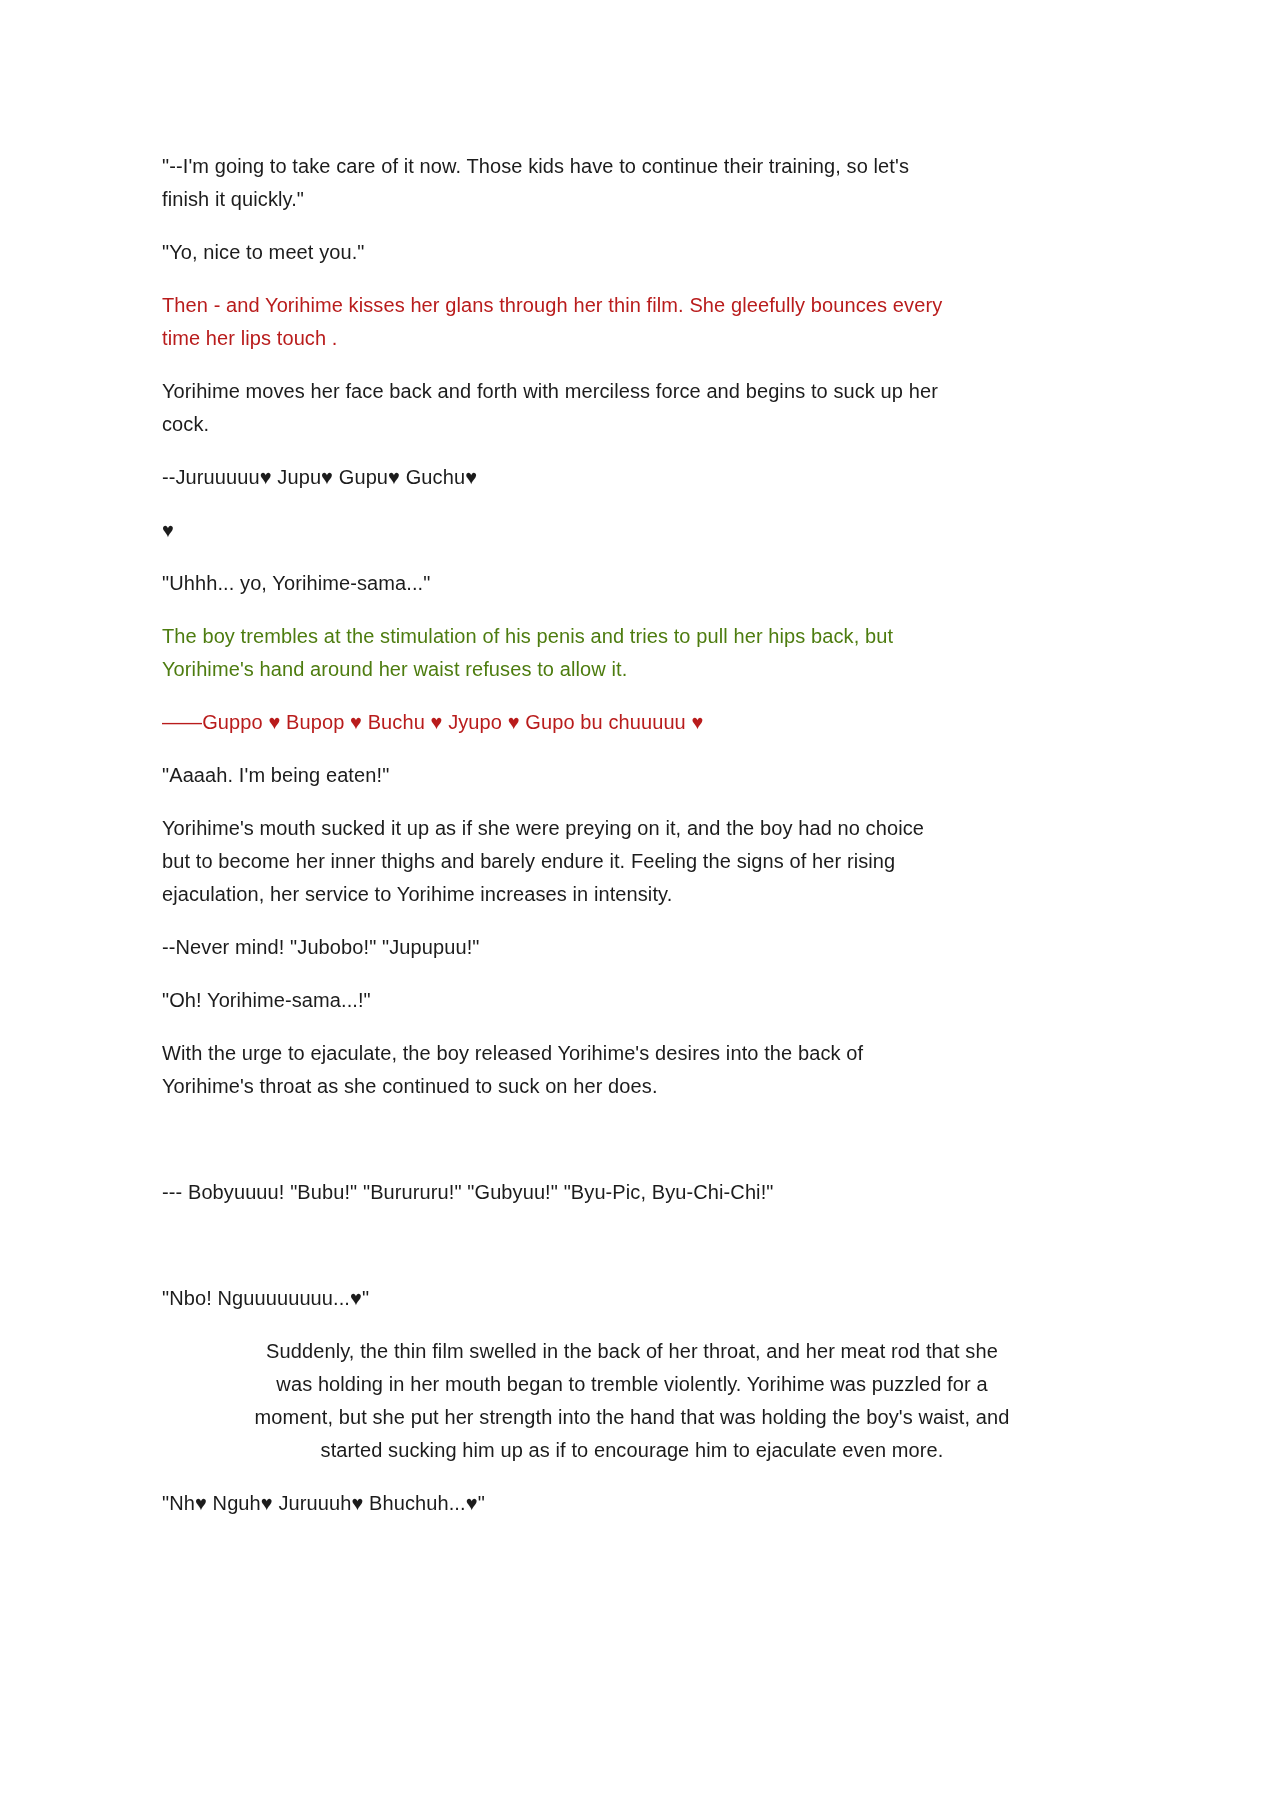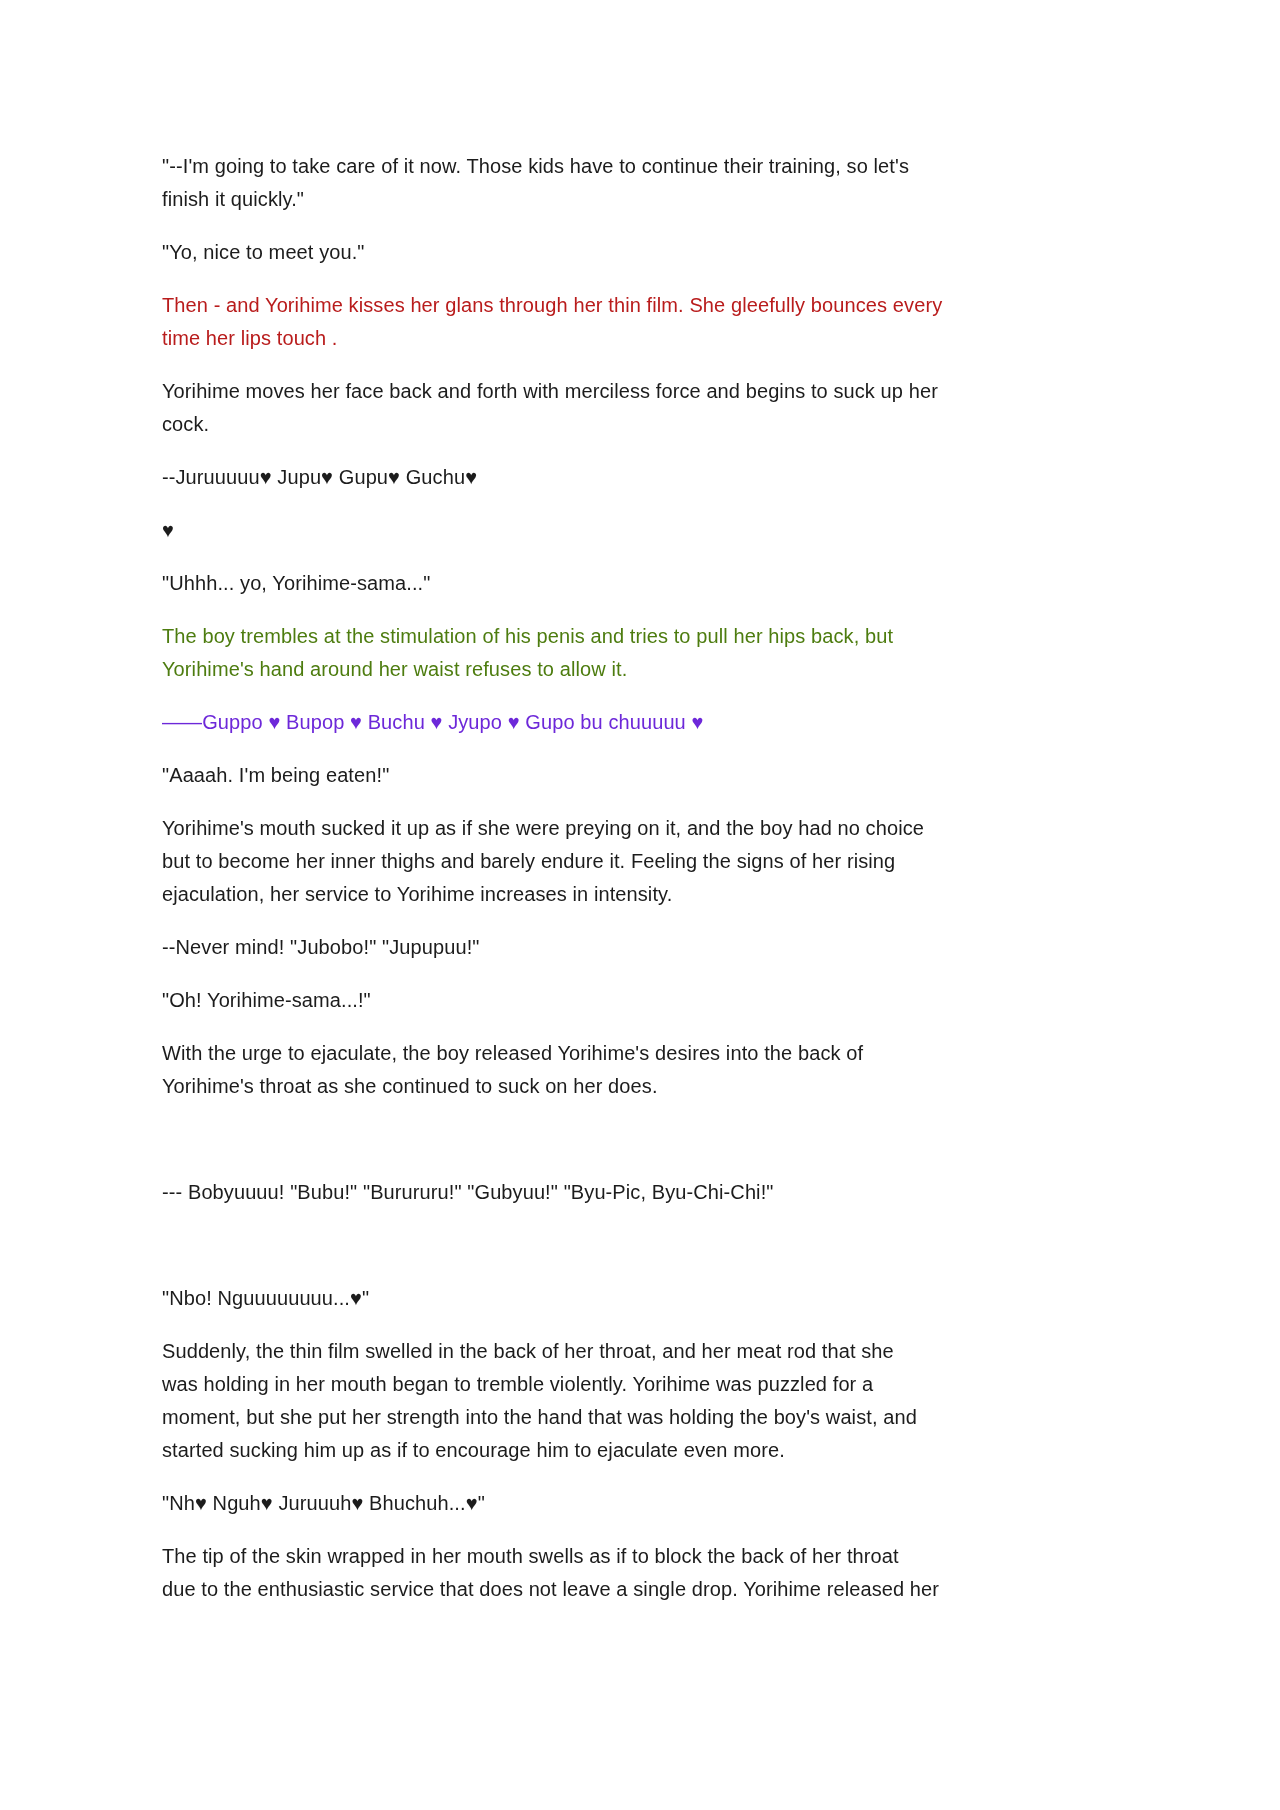--- a/index.html
+++ b/index.html
@@ -44,34 +44,32 @@
       <p class="paragraph" style="color: rgb(28, 28, 28);">"Yo, nice to meet you."</p>
       <p class="paragraph" style="color: #b91c1c;">Then - and Yorihime kisses her glans through her thin film. She gleefully bounces every
 time her lips touch .</p>
       <p class="paragraph" style="color: rgb(28, 28, 28);">Yorihime moves her face back and forth with merciless force and begins to suck up her
 cock.</p>
       <p class="paragraph" style="color: rgb(28, 28, 28);">--Juruuuuu♥ Jupu♥ Gupu♥ Guchu♥</p>
       <p class="paragraph" style="color: rgb(28, 28, 28);">♥</p>
       <p class="paragraph" style="color: rgb(28, 28, 28);">"Uhhh... yo, Yorihime-sama..."</p>
       <p class="paragraph" style="color: #4d7c0f;">The boy trembles at the stimulation of his penis and tries to pull her hips back, but
 Yorihime's hand around her waist refuses to allow it.</p>
-      <p class="paragraph" style="color: #6d28d9; margin-top: 11px;">——Guppo ♥ Bupop ♥ Buchu ♥ Jyupo ♥ Gupo bu chuuuuu ♥</p>
+      <p class="paragraph" style="color: #b91c1c; margin-top: 11px;">——Guppo ♥ Bupop ♥ Buchu ♥ Jyupo ♥ Gupo bu chuuuuu ♥</p>
       <p class="paragraph" style="color: rgb(28, 28, 28);">"Aaaah. I'm being eaten!"</p>
       <p class="paragraph" style="color: rgb(28, 28, 28);">Yorihime's mouth sucked it up as if she were preying on it, and the boy had no choice
 but to become her inner thighs and barely endure it. Feeling the signs of her rising
 ejaculation, her service to Yorihime increases in intensity.</p>
       <p class="paragraph" style="color: rgb(28, 28, 28);">--Never mind! "Jubobo!" "Jupupuu!"</p>
       <p class="paragraph" style="color: rgb(28, 28, 28);">"Oh! Yorihime-sama...!"</p>
       <p class="paragraph" style="color: rgb(28, 28, 28);">With the urge to ejaculate, the boy released Yorihime's desires into the back of
 Yorihime's throat as she continued to suck on her does.</p>
       <p class="paragraph" style="color: rgb(28, 28, 28);"></p>
       <p class="paragraph" style="color: rgb(28, 28, 28);">--- Bobyuuuu! "Bubu!" "Burururu!" "Gubyuu!" "Byu-Pic, Byu-Chi-Chi!"</p>
       <p class="paragraph" style="color: rgb(28, 28, 28);"></p>
       <p class="paragraph" style="color: rgb(28, 28, 28);">"Nbo! Nguuuuuuuu...♥"</p>
-      <p class="paragraph" style="color: rgb(28, 28, 28);">Suddenly, the thin film swelled in the back of her throat, and her meat rod that she
+      <p class="paragraph" style="color: rgb(28, 28, 28); text-align: center;">Suddenly, the thin film swelled in the back of her throat, and her meat rod that she
 was holding in her mouth began to tremble violently. Yorihime was puzzled for a
 moment, but she put her strength into the hand that was holding the boy's waist, and
 started sucking him up as if to encourage him to ejaculate even more.</p>
       <p class="paragraph" style="color: rgb(28, 28, 28);">"Nh♥ Nguh♥ Juruuuh♥ Bhuchuh...♥"</p>
-      <p class="paragraph" style="color: rgb(28, 28, 28);">The tip of the skin wrapped in her mouth swells as if to block the back of her throat
-due to the enthusiastic service that does not leave a single drop. Yorihime released her</p>
     </section>
 </main>
 
 </body></html>

